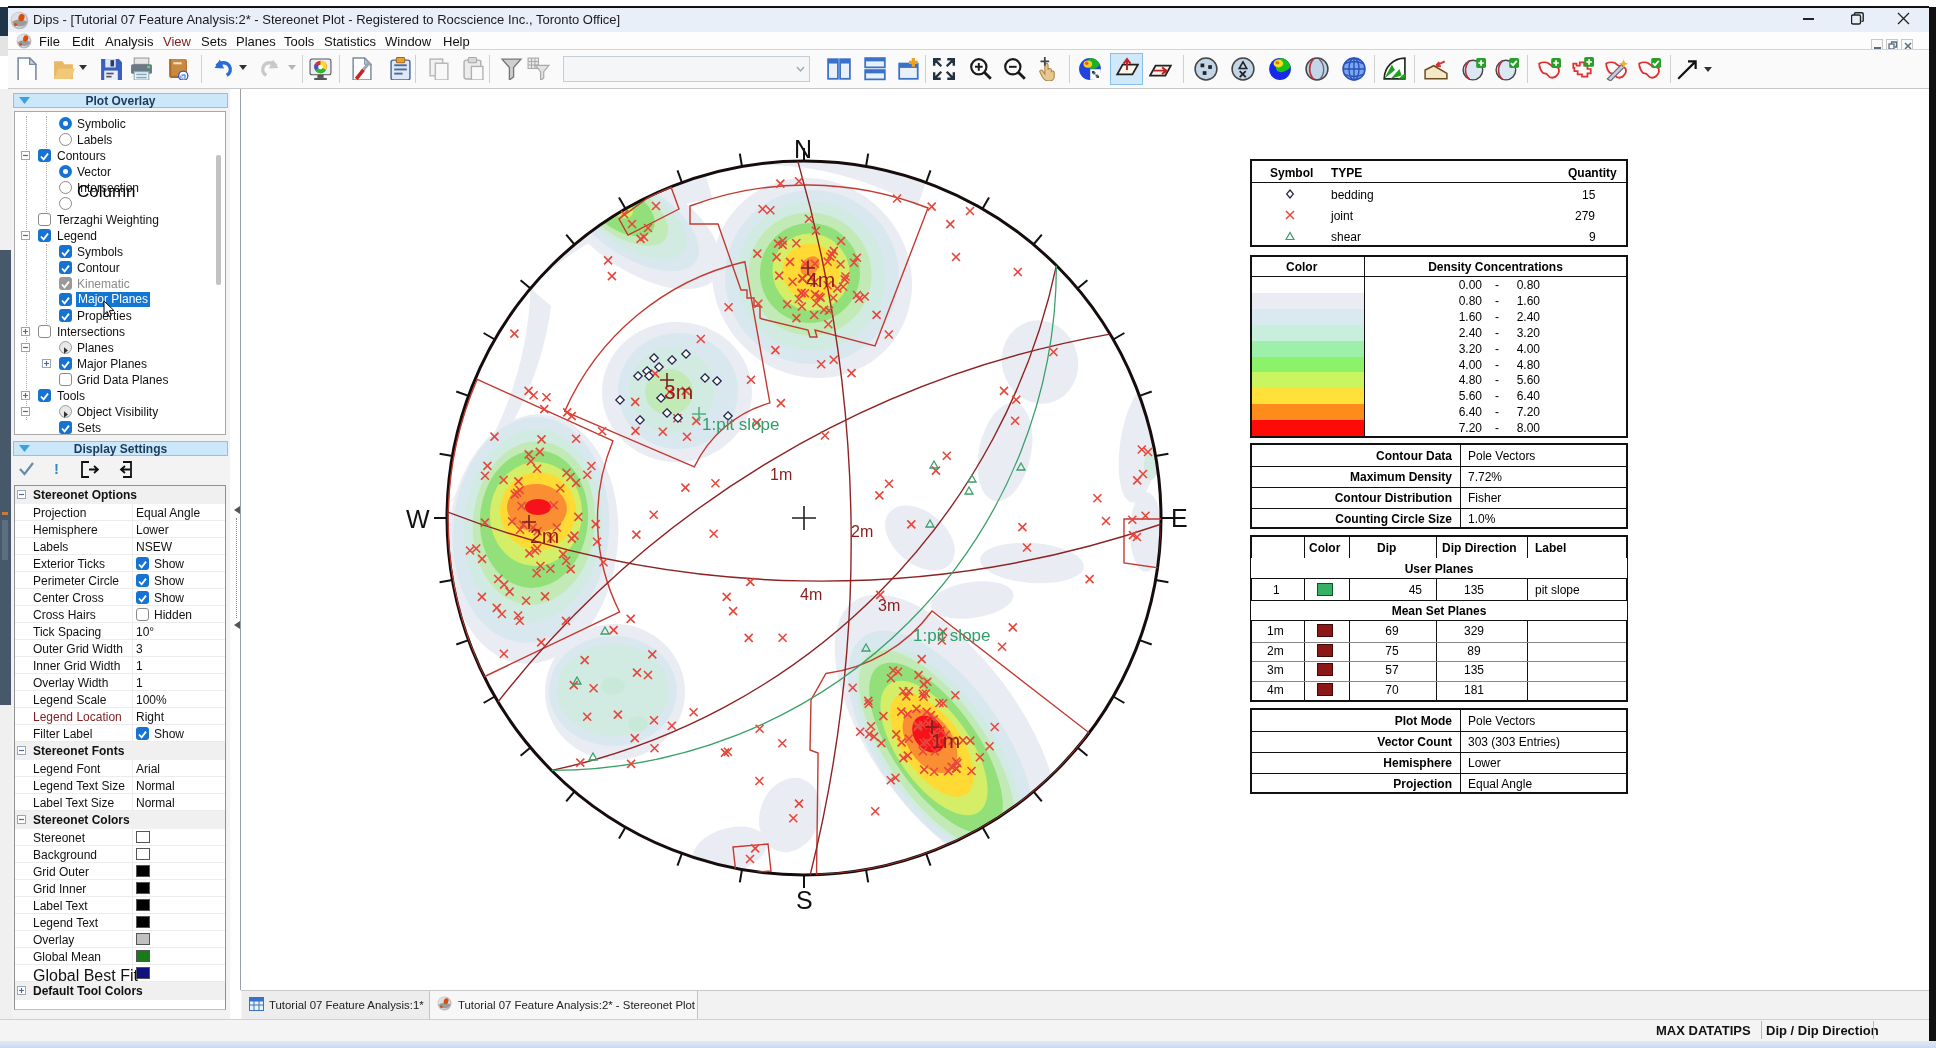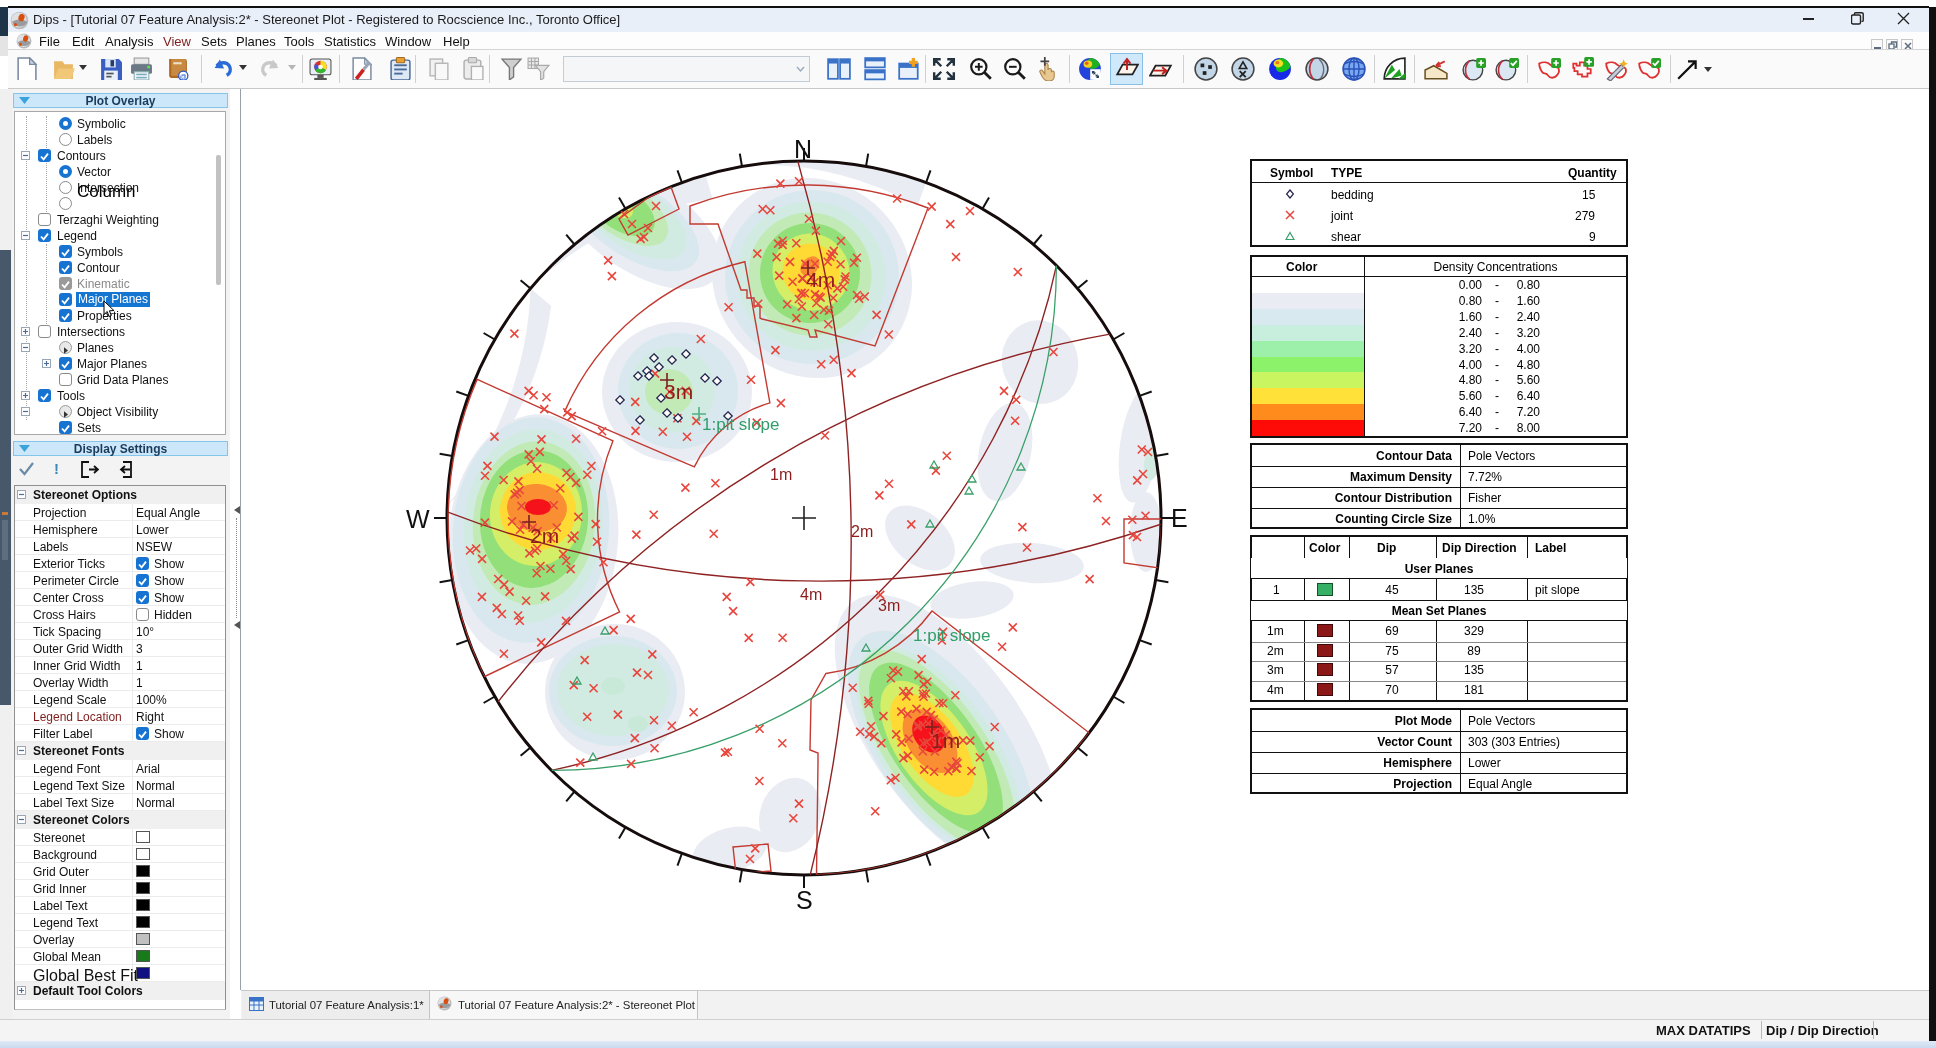--- a/index.html
+++ b/index.html
@@ -1072,21 +1072,21 @@
 <div class="abs" style="left:79px;top:48px">joint</div>
     <div class="abs" style="left:323px;top:48px">279</div>
 <svg class="abs" style="left:33px;top:70px" width="10" height="10">
       <path d="M5 1.5 l4 7 h-8z" fill="none" stroke="#3aa06a" stroke-width="1.2"></path>
     </svg>
 <div class="abs" style="left:79px;top:69px">shear</div>
     <div class="abs" style="left:337px;top:69px">9</div>
 </div>
 <div class="abs" style="left:1250px;top:255px;width:378px;height:183px;border:2px solid #111;background:#fff;font-size:12px">
     <div class="abs" style="left:34px;top:3px;font-weight:bold">Color</div>
-    <div class="abs" style="left:113px;width:261px;text-align:center;top:3px;font-weight:normal">Density Concentrations</div>
+    <div class="abs" style="left:113px;width:261px;text-align:center;top:3px;font-weight:bold">Density Concentrations</div>
     <div class="abs" style="left:0;top:19px;width:374px;height:1px;background:#111"></div>
     <div class="abs" style="left:112px;top:0;width:1px;height:179px;background:#111"></div>
     <div class="abs" style="left:0px;top:20px;width:112px;height:16px;background:#ffffff"></div>
     <div class="abs" style="left:190px;top:21px;width:40px;text-align:right">0.00</div>
     <div class="abs" style="left:243px;top:21px">-</div>
     <div class="abs" style="left:250px;top:21px;width:38px;text-align:right">0.80</div>
     <div class="abs" style="left:0px;top:35.9px;width:112px;height:16px;background:#e9ecf2"></div>
     <div class="abs" style="left:190px;top:36.9px;width:40px;text-align:right">0.80</div>
     <div class="abs" style="left:243px;top:36.9px">-</div>
     <div class="abs" style="left:250px;top:36.9px;width:38px;text-align:right">1.60</div>
@@ -1147,21 +1147,21 @@
     <div class="abs" style="left:190px;top:4px;font-weight:bold">Dip Direction</div>
     <div class="abs" style="left:283px;top:4px;font-weight:bold">Label</div>
 <div class="abs" style="left:0;top:21px;width:374px;height:1px;background:#111"></div>
 <div class="abs" style="left:-1px;top:21px;width:376px;height:21px;background:#fff;border-bottom:1px solid #111"></div>
 <div class="abs" style="left:0;top:25px;width:374px;text-align:center;font-weight:bold">User Planes</div>
 <div class="abs" style="left:21px;top:46px">1</div>
 <div class="abs" style="left:65px;top:46px;width:16px;height:13px;background:#35b065;border:1px solid #14502a"></div>
 <div class="abs" style="left:0;top:63px;width:374px;height:1px;background:#111"></div>
 <div class="abs" style="left:-1px;top:64px;width:376px;height:20px;background:#fff;border-bottom:1px solid #111"></div>
 <div class="abs" style="left:0;top:67px;width:374px;text-align:center;font-weight:bold">Mean Set Planes</div>
-<div class="abs" style="left:110px;top:46px;width:60px;text-align:center">45</div>
+<div class="abs" style="left:110px;top:46px;width:60px;text-align:right">45</div>
     <div class="abs" style="left:192px;top:46px;width:60px;text-align:center">135</div>
     <div class="abs" style="left:283px;top:46px">pit slope</div>
     <div class="abs" style="left:15px;top:87.0px">1m</div>
     <div class="abs" style="left:65px;top:87.0px;width:16px;height:13px;background:#8c1717;border:1px solid #400a0a"></div>
     <div class="abs" style="left:110px;top:87.0px;width:60px;text-align:center">69</div>
     <div class="abs" style="left:192px;top:87.0px;width:60px;text-align:center">329</div>
     <div class="abs" style="left:15px;top:106.6px">2m</div>
     <div class="abs" style="left:65px;top:106.6px;width:16px;height:13px;background:#8c1717;border:1px solid #400a0a"></div>
     <div class="abs" style="left:110px;top:106.6px;width:60px;text-align:center">75</div>
     <div class="abs" style="left:192px;top:106.6px;width:60px;text-align:center">89</div>

